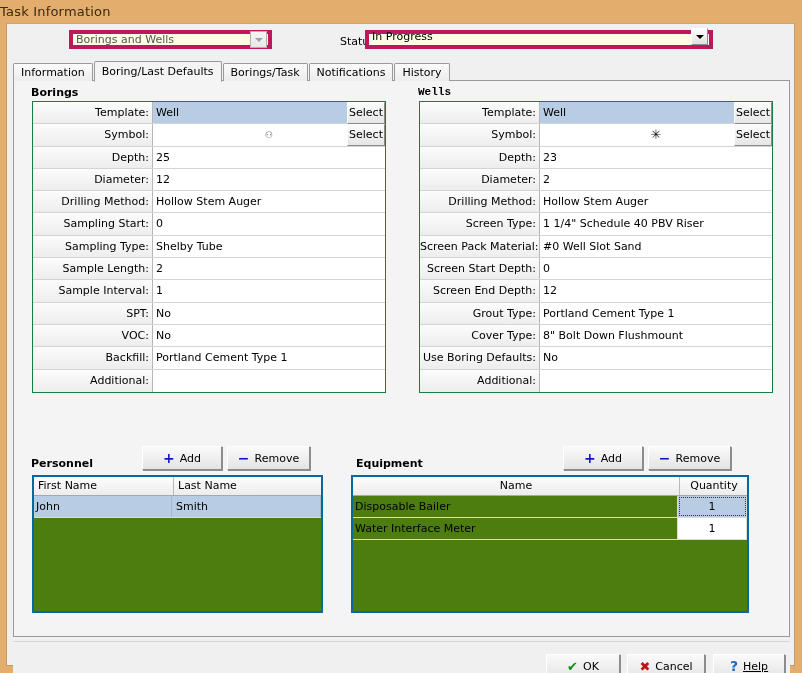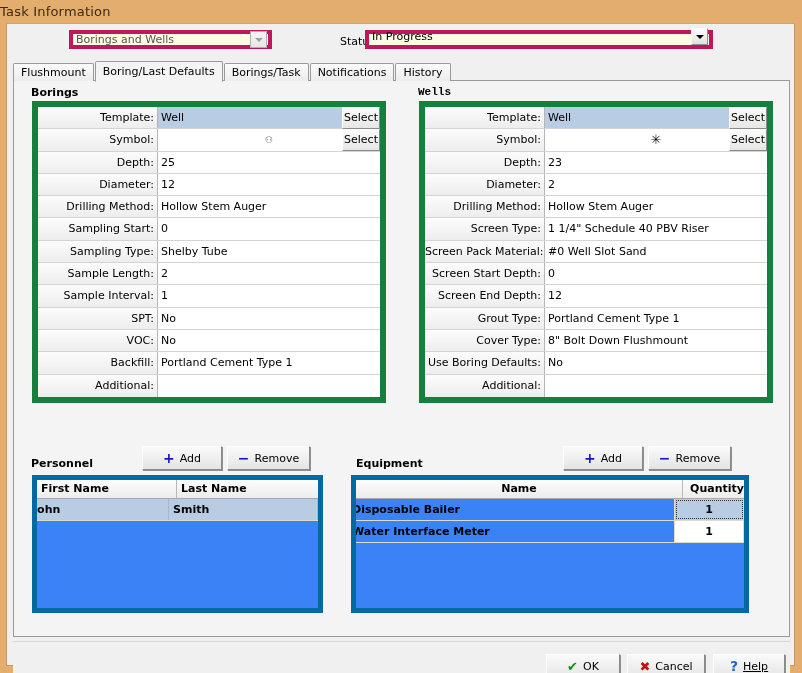--- a/index.html
+++ b/index.html
@@ -127,21 +127,21 @@
 
   
   .grouptitle {
     position: absolute;
     font-size: 11px; font-weight: bold; color: #000;
   }
 
   
   .pgrid {
     position: absolute;
-    border: 6px solid #15803d;
+    border: 1px solid #15803d;
     background: #7f1d1d;
   }
   .prow {
     display: flex;
     height: 22.3px;
     border-bottom: 1px solid #d4d4d4;
     position: relative;
   }
   .prow:last-child { border-bottom: none; }
   .pname {
@@ -184,24 +184,23 @@
   .symglyph {
     font-family: "DejaVu Sans", sans-serif;
     font-size: 13px;
     color: #111;
   }
   .symglyph.small { font-size: 9px; color: #5a5a5a; }
 
   
   .listbox {
     position: absolute;
-    border: 5px solid #0369a1;
-    background: #3b82f6;
+    border: 2px solid #0369a1;
+    background: #4d7c0f;
     overflow: hidden;
-    font-weight: bold;
   }
   .lhead {
     display: flex;
     height: 19px;
     background: linear-gradient(#fdfdfd,#ececec);
     border-bottom: 1px solid #a8a8a8;
   }
   .lhead .hc {
     font-size: 11px; color: #000;
     line-height: 18px;
@@ -284,21 +283,21 @@
       <span class="lbl" style="left:333px; top:11px;">Status:</span>
       <div class="combo" style="left:358px; top:6px; width:348px;align-items:flex-end;">
         <span class="val">In Progress</span>
         <span class="arrowbtn">
             <i class="tri"></i>
           </span>
       </div>
     </div>
 
     <div id="tabstrip">
-        <div class="tab"><span>Flushmount</span></div>
+        <div class="tab"><span>Information</span></div>
         <div class="tab active"><span>Boring/Last Defaults</span></div>
         <div class="tab"><span>Borings/Task</span></div>
         <div class="tab"><span>Notifications</span></div>
         <div class="tab"><span>History</span></div>
       </div>
 
     <div id="tabpage">
 
       <span class="grouptitle" style="left:17px; top:5px;">Borings</span>
       <div class="pgrid" id="borings-grid" style="left:18px; top:20px; width:354px;">

